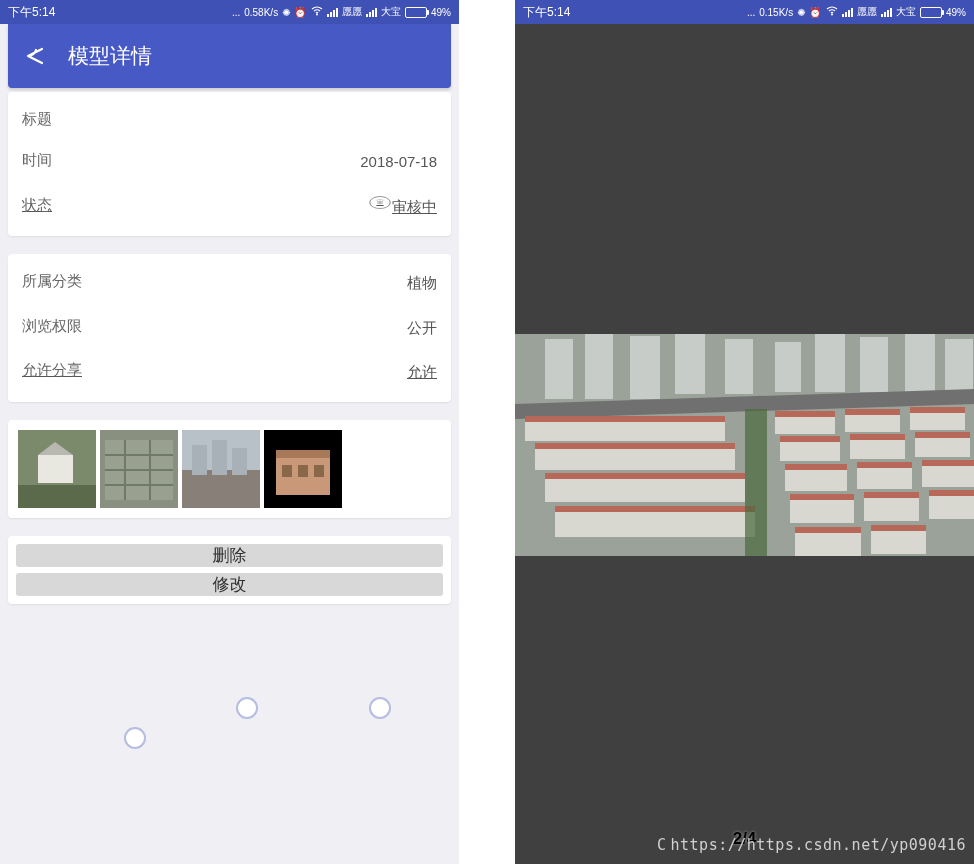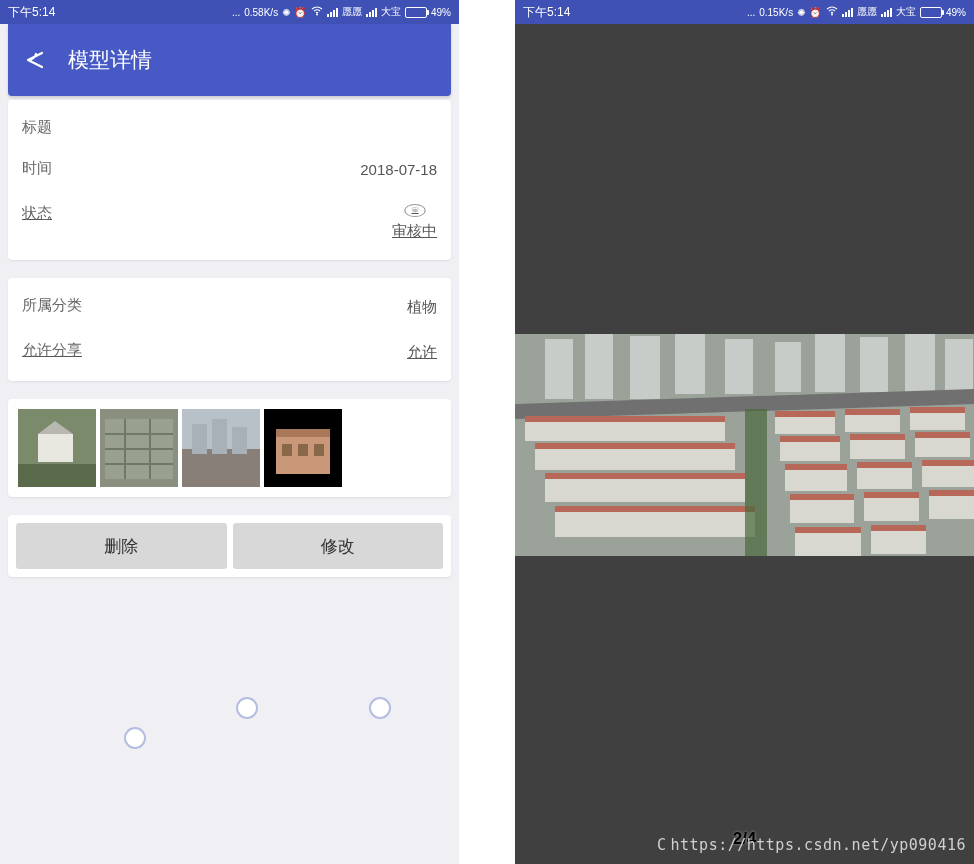--- a/index.html
+++ b/index.html
@@ -53,21 +53,21 @@
       position: relative;
       display: inline-block;
     }
     .battery-icon::after {
       content: ''; position: absolute; right: -3px; top: 2px;
       width: 2px; height: 5px; background: #fff; border-radius: 0 1px 1px 0;
     }
     .battery-fill { height: 100%; width: 49%; background: #fff; }
     
     .header {
-      height: 72px;
+      height: 64px;
       background: #4759c4;
       color: #fff;
       display: flex;
       align-items: center;
       padding: 0 12px;
       border-radius: 0 0 4px 4px;
       margin: 0 8px 4px 8px;
       box-shadow: 0 2px 3px rgba(0,0,0,0.15);
     }
     .back-icon { width: 30px; height: 30px; margin-right: 18px; }
@@ -85,38 +85,38 @@
       display: flex;
       justify-content: space-between;
       align-items: flex-start;
       margin-bottom: 22px;
       color: #555;
       font-size: 15px;
     }
     .row:last-child { margin-bottom: 0; text-decoration: underline; }
     .row-label { flex-shrink: 0; color: #666; }
     .row-value { text-align: right; color: #555; margin-left: 30px; line-height: 1.5; }
-    .status-val { display: flex; align-items: center; gap: 3px; flex-direction: column; }
+    .status-val { display: flex; align-items: flex-start; gap: 3px; }
     .status-badge-icon {
       width: 18px; height: 13px; border: 1px solid #999; border-radius: 50%;
       display: inline-flex; align-items: center; justify-content: center;
       font-size: 6px; color: #999; transform: scaleX(1.2);
     }
     
     .thumbs-card { padding: 10px; }
     .thumbs { display: flex; gap: 4px; }
     .thumb {
       width: 78px; height: 78px;
       background: #8a9a7a;
       position: relative;
       overflow: hidden;
     }
     .thumb svg { width: 100%; height: 100%; display: block; }
     
-    .btns-card { padding: 8px; display: flex; gap: 6px; }
+    .btns-card { padding: 8px; display: flex; gap: 6px; flex-direction: column; }
     .btn {
       flex: 1;
       height: 46px;
       background: #d8d8d8;
       border: none;
       border-radius: 3px;
       font-size: 17px;
       color: #333;
       cursor: pointer;
     }
@@ -221,20 +221,24 @@
           <span class="status-badge-icon">审</span>
           <span>审核中</span>
         </span>
       </div>
     </div>
 
     <div class="card">
       <div class="row">
         <span class="row-label">所属分类</span>
         <span class="row-value">植物</span>
+      </div>
+      <div class="row">
+        <span class="row-label">浏览权限</span>
+        <span class="row-value">公开</span>
       </div>
       <div class="row">
         <span class="row-label">允许分享</span>
         <span class="row-value">允许</span>
       </div>
     </div>
 
     <div class="card thumbs-card">
       <div class="thumbs">
         <div class="thumb">

